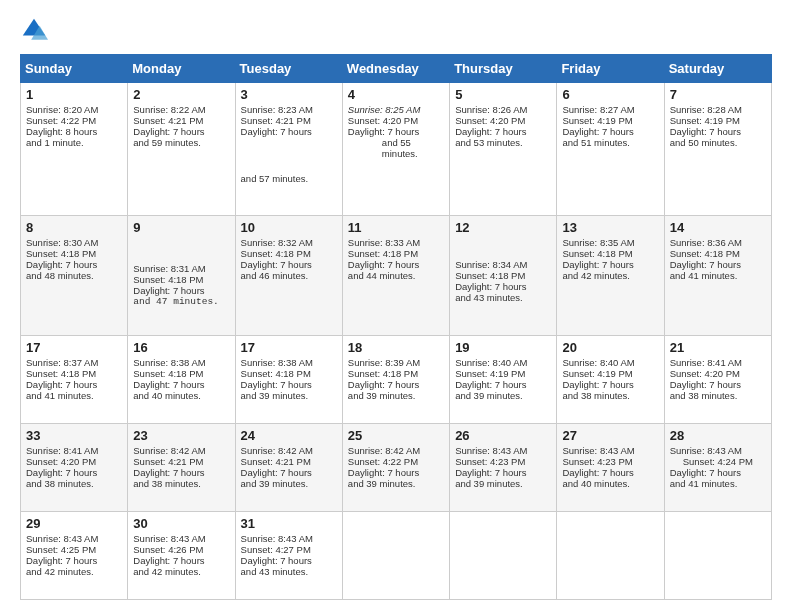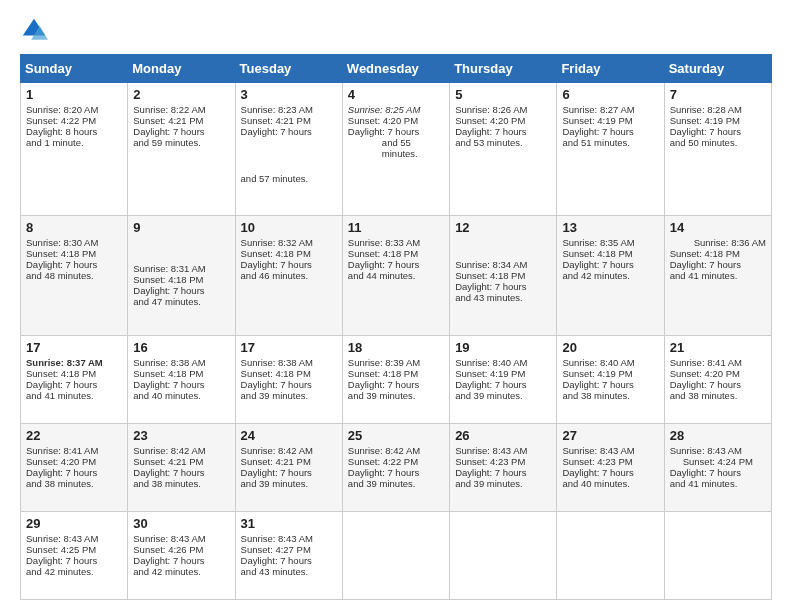--- a/index.html
+++ b/index.html
@@ -184,21 +184,21 @@
             <span style="display: block;">Sunrise: 8:30 AM</span>
             <span style="display: block;">Sunset: 4:18 PM</span>
             <span style="display: block;">Daylight: 7 hours</span>
             <span style="display: block;">and 48 minutes.</span>
           </td>
           <td>
             <span class="day-number">9</span>
             <span style="display: block; margin-top: 28px;">Sunrise: 8:31 AM</span>
             <span style="display: block;">Sunset: 4:18 PM</span>
             <span style="display: block;">Daylight: 7 hours</span>
-            <span style="display: block;">and 47 minutes.</span>
+            <span style="display: block; font-family: Liberation Mono, monospace;">and 47 minutes.</span>
           </td>
           <td>
             <span class="day-number">10</span>
             <span style="display: block;">Sunrise: 8:32 AM</span>
             <span style="display: block;">Sunset: 4:18 PM</span>
             <span style="display: block;">Daylight: 7 hours</span>
             <span style="display: block;">and 46 minutes.</span>
           </td>
           <td>
             <span class="day-number">11</span>
@@ -216,30 +216,30 @@
           </td>
           <td>
             <span class="day-number">13</span>
             <span style="display: block;">Sunrise: 8:35 AM</span>
             <span style="display: block;">Sunset: 4:18 PM</span>
             <span style="display: block;">Daylight: 7 hours</span>
             <span style="display: block;">and 42 minutes.</span>
           </td>
           <td>
             <span class="day-number">14</span>
-            <span style="display: block; text-align: right;">Sunrise: 8:36 AM</span>
+            <span style="display: block;">Sunrise: 8:36 AM</span>
             <span style="display: block;">Sunset: 4:18 PM</span>
             <span style="display: block;">Daylight: 7 hours</span>
             <span style="display: block;">and 41 minutes.</span>
           </td>
         </tr>
         <tr>
           <td>
             <span class="day-number">17</span>
-            <span style="display: block; font-weight: bold;">Sunrise: 8:37 AM</span>
+            <span style="display: block;">Sunrise: 8:37 AM</span>
             <span style="display: block;">Sunset: 4:18 PM</span>
             <span style="display: block;">Daylight: 7 hours</span>
             <span style="display: block;">and 41 minutes.</span>
           </td>
           <td>
             <span class="day-number">16</span>
             <span style="display: block;">Sunrise: 8:38 AM</span>
             <span style="display: block;">Sunset: 4:18 PM</span>
             <span style="display: block;">Daylight: 7 hours</span>
             <span style="display: block;">and 40 minutes.</span>
@@ -275,21 +275,21 @@
           <td>
             <span class="day-number">21</span>
             <span style="display: block;">Sunrise: 8:41 AM</span>
             <span style="display: block;">Sunset: 4:20 PM</span>
             <span style="display: block;">Daylight: 7 hours</span>
             <span style="display: block;">and 38 minutes.</span>
           </td>
         </tr>
         <tr>
           <td>
-            <span class="day-number">22</span>
+            <span class="day-number">33</span>
             <span style="display: block;">Sunrise: 8:41 AM</span>
             <span style="display: block;">Sunset: 4:20 PM</span>
             <span style="display: block;">Daylight: 7 hours</span>
             <span style="display: block;">and 38 minutes.</span>
           </td>
           <td>
             <span class="day-number">23</span>
             <span style="display: block;">Sunrise: 8:42 AM</span>
             <span style="display: block;">Sunset: 4:21 PM</span>
             <span style="display: block;">Daylight: 7 hours</span>

